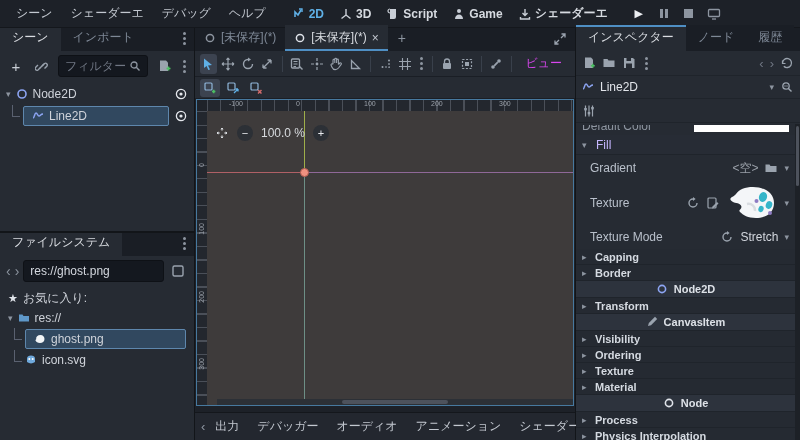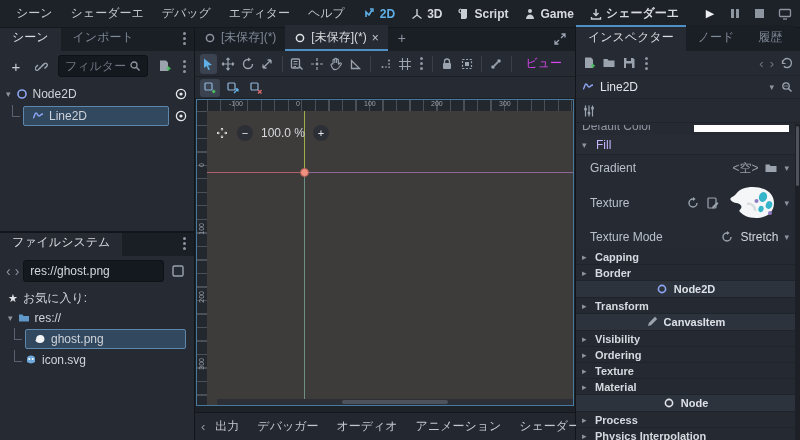--- a/index.html
+++ b/index.html
@@ -82,21 +82,20 @@
   #vscroll { position:absolute; right:0; top:96px; bottom:0; width:5px; background:#1d2127; }
   #vscroll i { position:absolute; top:2px; height:60px; left:1px; right:1px; background:#4d525c; border-radius:2px; }
 </style>
 </head>
 <body>
 
 <div id="topbar">
   <span class="menu">シーン</span>
   <span class="menu">シェーダーエ</span>
   <span class="menu">デバッグ</span>
-  <span class="menu">エディター</span>
   <span class="menu">ヘルプ</span>
   <span style="width:8px"></span>
   <span class="ctx active">
     <svg class="svgs" viewBox="0 0 12 12">
         <path d="M2 9V4l3 3 3-5" fill="none" stroke="#5fb0e6" stroke-width="1.6"></path>
         <path d="M6 1h3v3" fill="none" stroke="#5fb0e6" stroke-width="1.4"></path>
       </svg>
     <span>2D</span>
     </span>
   <span class="ctx">

